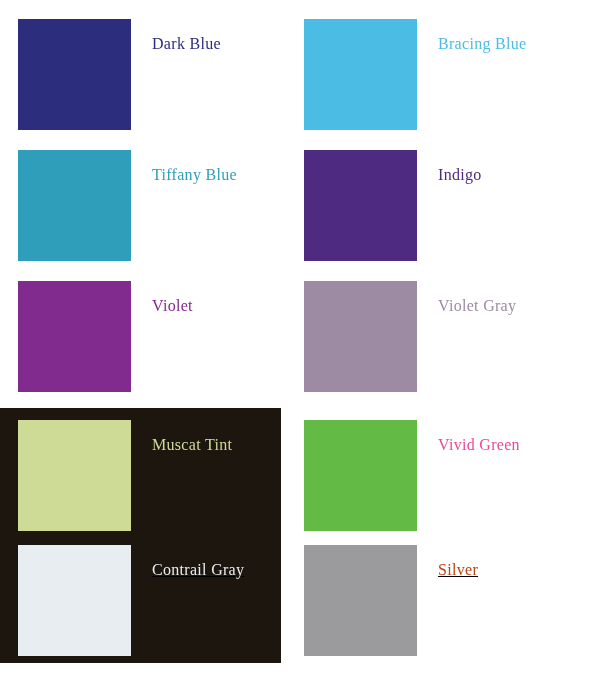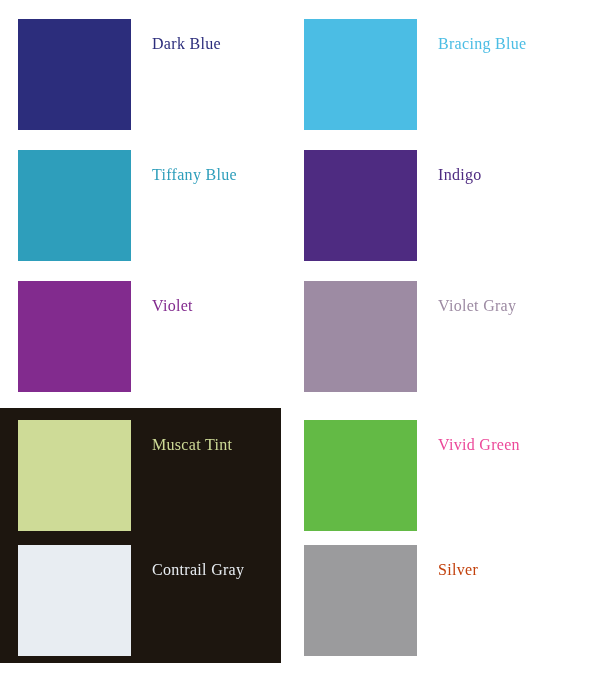--- a/index.html
+++ b/index.html
@@ -50,21 +50,21 @@
   }
 
   
   .col-left  { left: 18px; }
   .col-right { left: 304px; }
 
   .row-1 { top: 19px; }
   .row-2 { top: 150px; }
   .row-3 { top: 281px; }
   .row-4 { top: 420px; }
-  .row-5 { top: 545px; }
+  .row-5 { top: 545px; text-decoration: underline; }
 </style>
 </head>
 <body style="background: rgb(255, 255, 255);">
 
 <div id="dark-panel" style="background: rgb(29, 22, 15);"></div>
 
 <div class="swatch-entry col-left row-1">
   <div class="swatch-chip" style="background: rgb(44, 45, 124);"></div>
   <div class="swatch-label" style="color: rgb(44, 45, 124);">Dark Blue</div>
 </div>

